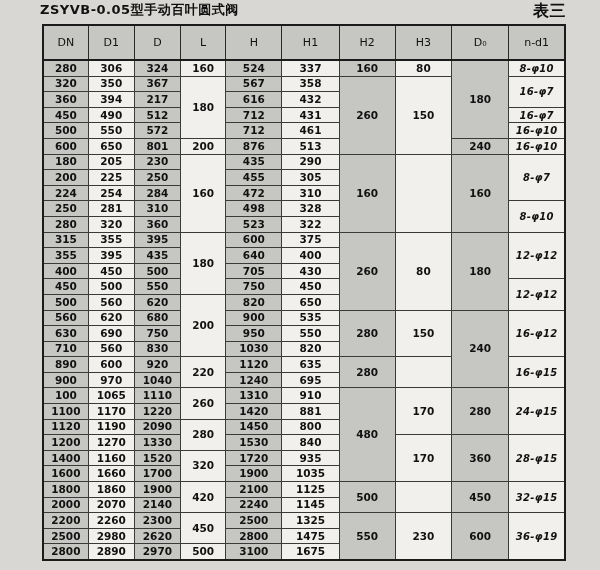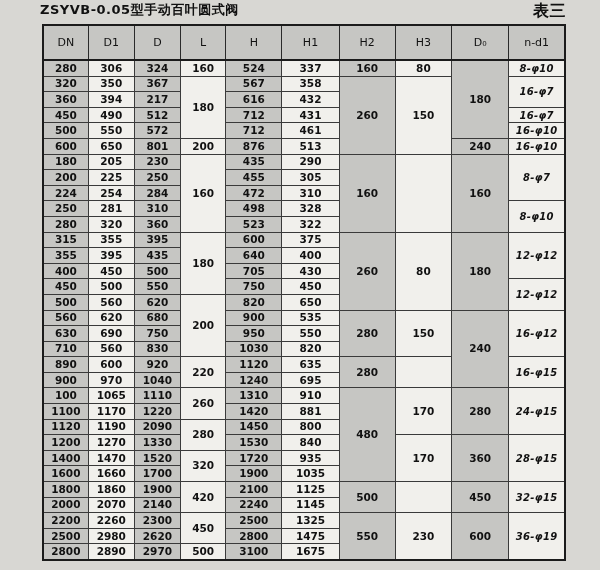--- a/index.html
+++ b/index.html
@@ -294,21 +294,21 @@
         <td class="c1">1270</td>
         <td class="c2">1330</td>
         <td class="c4">1530</td>
         <td class="c5">840</td>
         <td class="c7" rowspan="3">170</td>
         <td class="c8" rowspan="3">360</td>
         <td class="c9" rowspan="3">28-φ15</td>
       </tr>
       <tr>
         <td class="c0">1400</td>
-        <td class="c1">1470</td>
+        <td class="c1">1160</td>
         <td class="c2">1520</td>
         <td class="c3" rowspan="2">320</td>
         <td class="c4">1720</td>
         <td class="c5">935</td>
       </tr>
       <tr>
         <td class="c0">1600</td>
         <td class="c1">1660</td>
         <td class="c2">1700</td>
         <td class="c4">1900</td>

